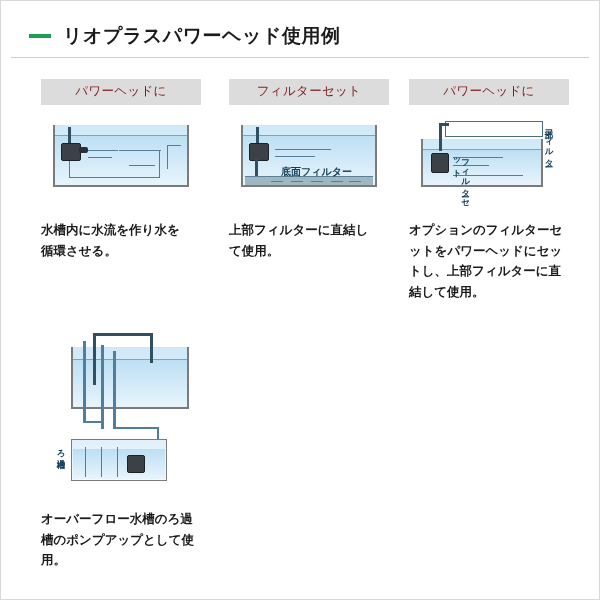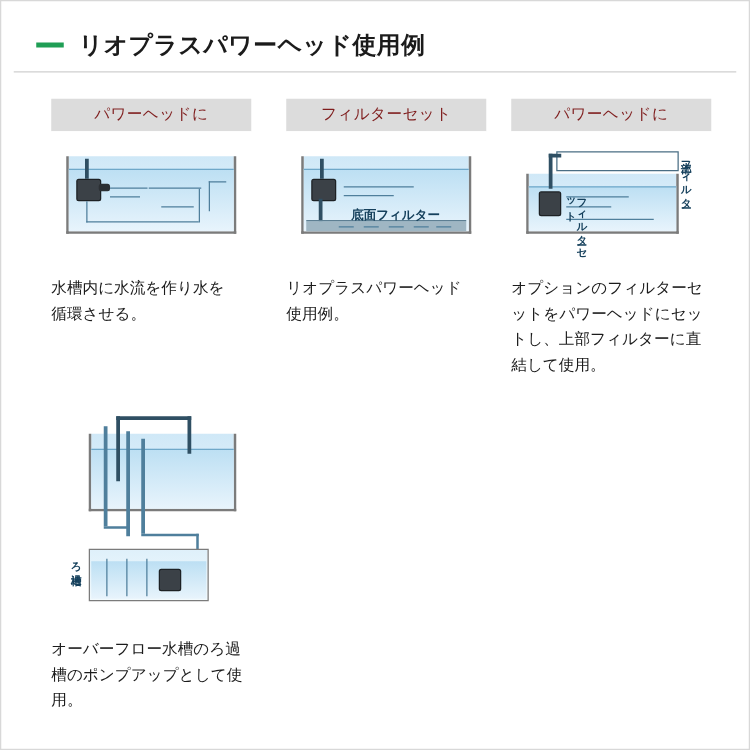--- a/index.html
+++ b/index.html
@@ -65,20 +65,21 @@
   }
   .panel-figure {
     position: relative;
     background: #ffffff;
     overflow: hidden;
   }
   .caption {
     font-size: 12.5px;
     line-height: 1.65;
     color: #1b1b1b;
+    font-weight: bold;
   }
   
   .tank {
     position: absolute;
     box-sizing: border-box;
     border: 2px solid #7b7b7b;
     border-top: none;
     background: linear-gradient(#cfe8f7, #eaf5fd);
   }
   .waterline {
@@ -192,21 +193,21 @@
       <div class="plate" style="left:16px; top:71px; width:128px;"></div>
       <div class="thinline" style="left:46px; top:44px; width:56px; height:1px;"></div>
       <div class="thinline" style="left:46px; top:51px; width:40px; height:1px;"></div>
       <div class="lbl" style="left:52px; top:60px;">底面フィルター</div>
       <div class="thinline" style="left:42px; top:76px; width:12px; height:1px;"></div>
       <div class="thinline" style="left:62px; top:76px; width:12px; height:1px;"></div>
       <div class="thinline" style="left:82px; top:76px; width:12px; height:1px;"></div>
       <div class="thinline" style="left:102px; top:76px; width:12px; height:1px;"></div>
       <div class="thinline" style="left:120px; top:76px; width:12px; height:1px;"></div>
     </div>
-    <div class="caption" style="margin-top:10px; width:150px;">リオプラスパワーヘッド使用例。</div>
+    <div class="caption" style="margin-top:10px; width:150px;">上部フィルターに直結して使用。</div>
   </div>
 
   <div class="panel" style="left:408px; top:78px; width:160px;">
     <div class="panel-head">パワーヘッドに</div>
     <div class="panel-figure" style="height:105px;">
       <div class="boxframe" style="left:36px; top:16px; width:98px; height:16px;"></div>
       <div class="tank" style="left:12px; top:34px; width:122px; height:48px;"></div>
       <div class="water" style="left:14px; top:44px; width:118px; height:36px;"></div>
       <div class="waterline" style="left:14px; top:44px; width:118px;"></div>
       <div class="pipe" style="left:30px; top:18px; width:3px; height:28px;"></div>

